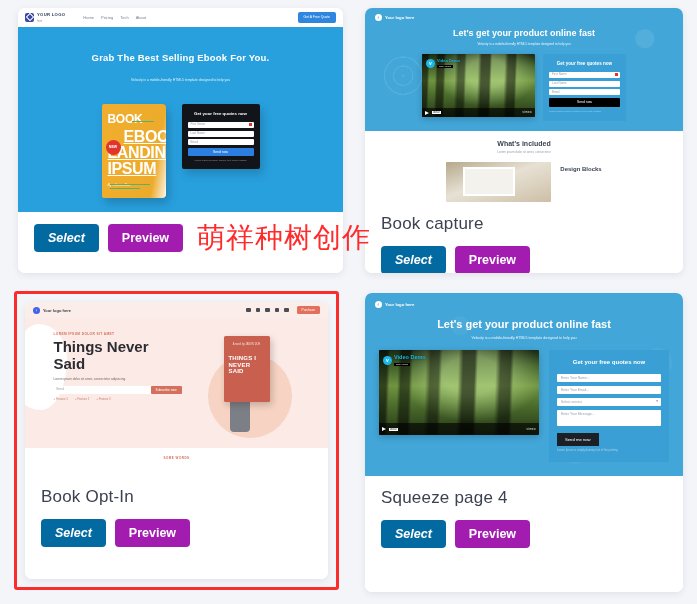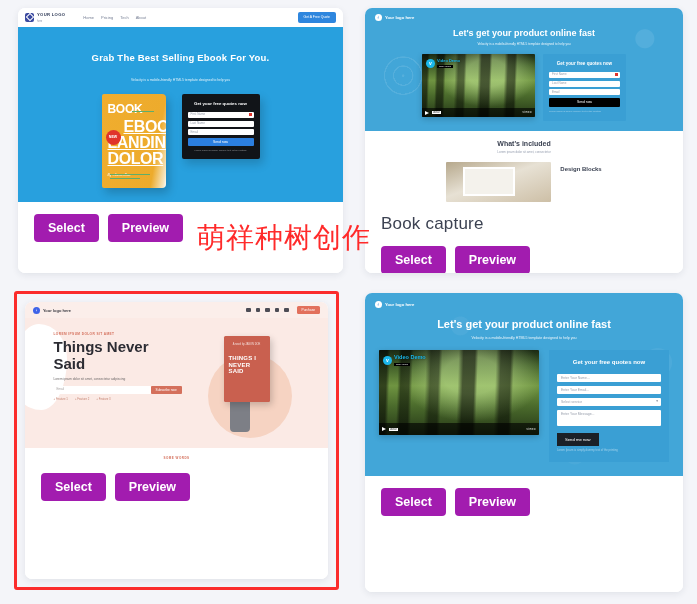--- a/index.html
+++ b/index.html
@@ -32,21 +32,21 @@
     display:flex; flex-direction:column;
   }
   .sel-wrap {
     border: 3px solid #fb2c2c;
     border-radius: 3px;
     margin: 6px 14px 14px 14px;
     padding: 8px 8px 8px 8px;
     height: calc(100% - 20px);
     background: #f4f5f9;
   }
-  .sel-wrap .card { height:100%; }
+  .sel-wrap .card { height:100%;gap:14px; }
 
   .preview {
     flex: 0 0 auto;
     overflow:hidden;
     position:relative;
   }
   .meta { padding: 12px 16px 14px 16px; background:#fff; flex:1 1 auto;}
   .meta h3 {
     margin:0 0 12px 0;
     font-size: 17px;
@@ -55,21 +55,21 @@
     letter-spacing:.2px;
   }
   .btns { display:flex; gap:9px; }
   .btn {
     border:0; border-radius:4px;
     font-size:12.5px; font-weight:bold;
     padding: 7px 14px;
     color:#fff; cursor:pointer;
     font-family:"Liberation Sans", sans-serif;
   }
-  .btn-select { background:#a21caf; }
+  .btn-select { background:#0369a1;font-style:italic; }
   .btn-preview { background:#a21caf; }
 
   
   .mini { font-size:4px; line-height:1.25; color:#fff; position:relative; }
   .mini-nav {
     background:#fff; height:19px; display:flex; align-items:center;
     padding:0 7px; gap:8px;
   }
   .logo-row { display:flex; align-items:center; gap:3px; }
   .logo-mark {
@@ -83,21 +83,21 @@
   .nav-links span { font-size:4px; color:#7b8398; }
   .nav-cta {
     margin-left:auto; background:#2e86de; color:#fff;
     font-size:3.4px; padding:3px 6px; border-radius:2px;
   }
 
   
   .bs-hero { background:#28a0de; padding:12px 0 14px 0; text-align:center;}
   .bs-hero h1 { margin:13px; font-size:9.5px; font-weight:bold; letter-spacing:.2px; line-height:1.35;}
   .bs-hero p { margin:4px 0 0 0; font-size:3.4px; opacity:.85; }
-  .bs-row { display:flex; justify-content:center; align-items:flex-start; gap:16px; margin-top:12px;}
+  .bs-row { display:flex; justify-content:center; align-items:flex-start; gap:16px; margin-top:22px;}
   .ebook {
     width:64px;height:94px;background:linear-gradient(100deg,#f0ad2e 0%,#edab2c 80%,#f7e7c4 96%,#fff 100%);
     border-radius:2px 4px 4px 2px; position:relative; box-shadow:3px 5px 10px rgba(0,0,0,.2);
     padding:10px 6px; text-align:left; overflow:hidden;
   }
   .ebook .bk { font-size:12px; font-weight:bold; color:#fff; line-height:.95; letter-spacing:-.3px;}
   .ebook .bk2 { font-size:16px; font-weight:bold; color:#fff; line-height:1; letter-spacing:-.4px;text-decoration:underline;}
   .ebook .by { font-size:3.4px; font-style:italic; color:#fff; margin-top:6px;}
   .ebook .newbadge{
     position:absolute; left:4px; top:36px; width:15px;height:15px;border-radius:50%;
@@ -262,21 +262,21 @@
           <p>Velocity is a mobile-friendly HTML5 template designed to help you</p>
           <div class="bs-row">
             <div class="ebook">
               <span class="dash" style="left:30px;top:17px;width:22px;"></span>
               <span class="dash" style="left:8px;top:80px;width:40px;"></span>
               <span class="dash" style="left:8px;top:84px;width:30px;"></span>
               <div class="bk">BOOK</div>
               <div class="newbadge">NEW</div>
               <div class="bk2" style="margin-left:16px;margin-top:4px;">EBOOK</div>
               <div class="bk2">LANDING</div>
-              <div class="bk2">DOLOR</div>
+              <div class="bk2">IPSUM</div>
               <div class="by">By - Jason Doe</div>
             </div>
             <div class="quote-box">
               <div class="qt">Get your free quotes now</div>
               <div class="fld">
                 <span>First Name</span><span class="req"></span>
               </div>
               <div class="fld">Last Name</div>
               <div class="fld">Email</div>
               <div class="btn-mini">Send now</div>
@@ -393,20 +393,21 @@
                   <div class="t2">THINGS I NEVER SAID</div>
                 </div>
               </div>
             </div>
           </div>
           <div class="bo-white">
             <div class="k">SOME WORDS</div>
           </div>
         </div>
         <div class="meta">
+          <h3>Book Opt-In</h3>
           <div class="btns">
             <button class="btn btn-select">Select</button>
             <button class="btn btn-preview">Preview</button>
           </div>
         </div>
       </div>
     </div>
   </div>
 
   <div class="cell right">
@@ -440,20 +441,21 @@
               <div class="fld">Enter Your Email...</div>
               <div class="fld sel">Select service</div>
               <div class="fld area">Enter Your Message...</div>
               <div class="sendbtn">Send me now</div>
               <div class="note">Lorem Ipsum is simply dummy text of the printing</div>
             </div>
           </div>
         </div>
       </div>
       <div class="meta">
+        <h3>Squeeze page 4</h3>
         <div class="btns">
           <button class="btn btn-select">Select</button>
           <button class="btn btn-preview">Preview</button>
         </div>
       </div>
     </div>
   </div>
 
 </div>
 

